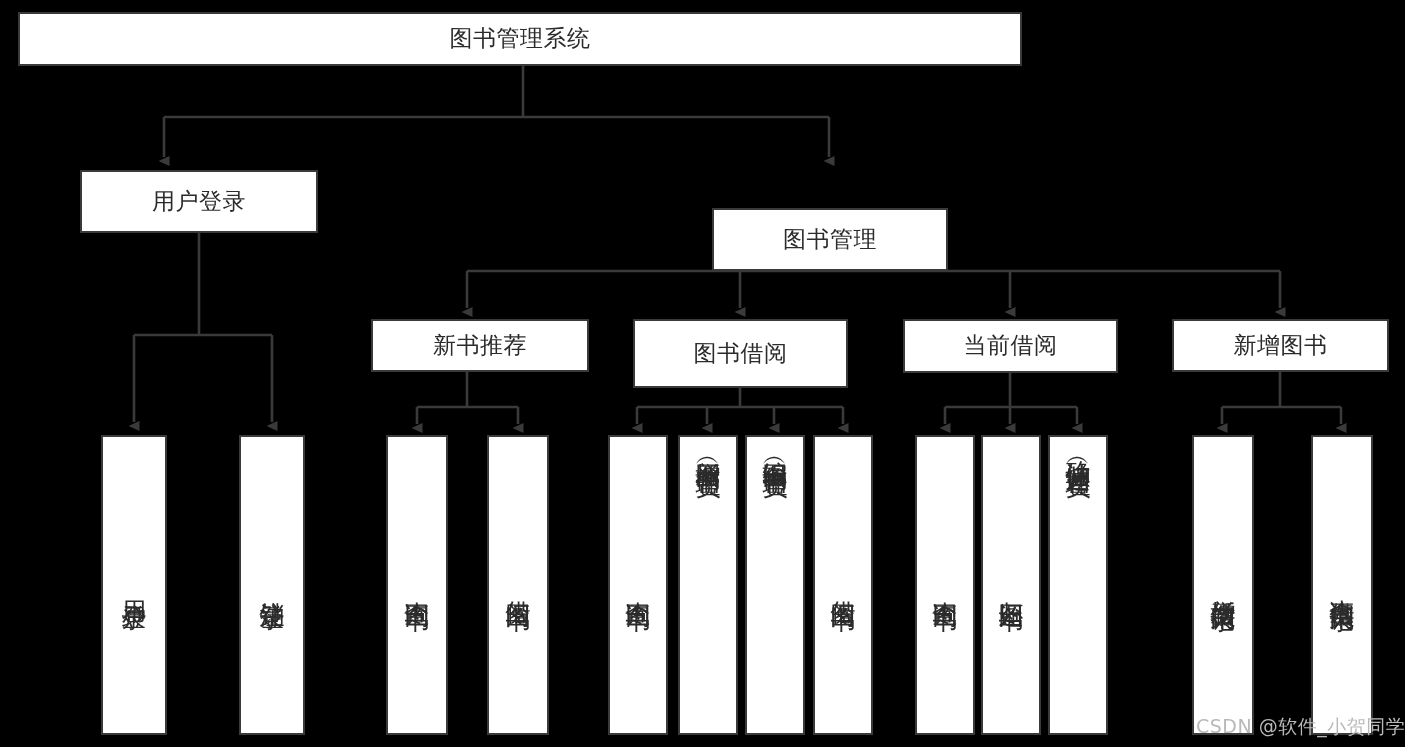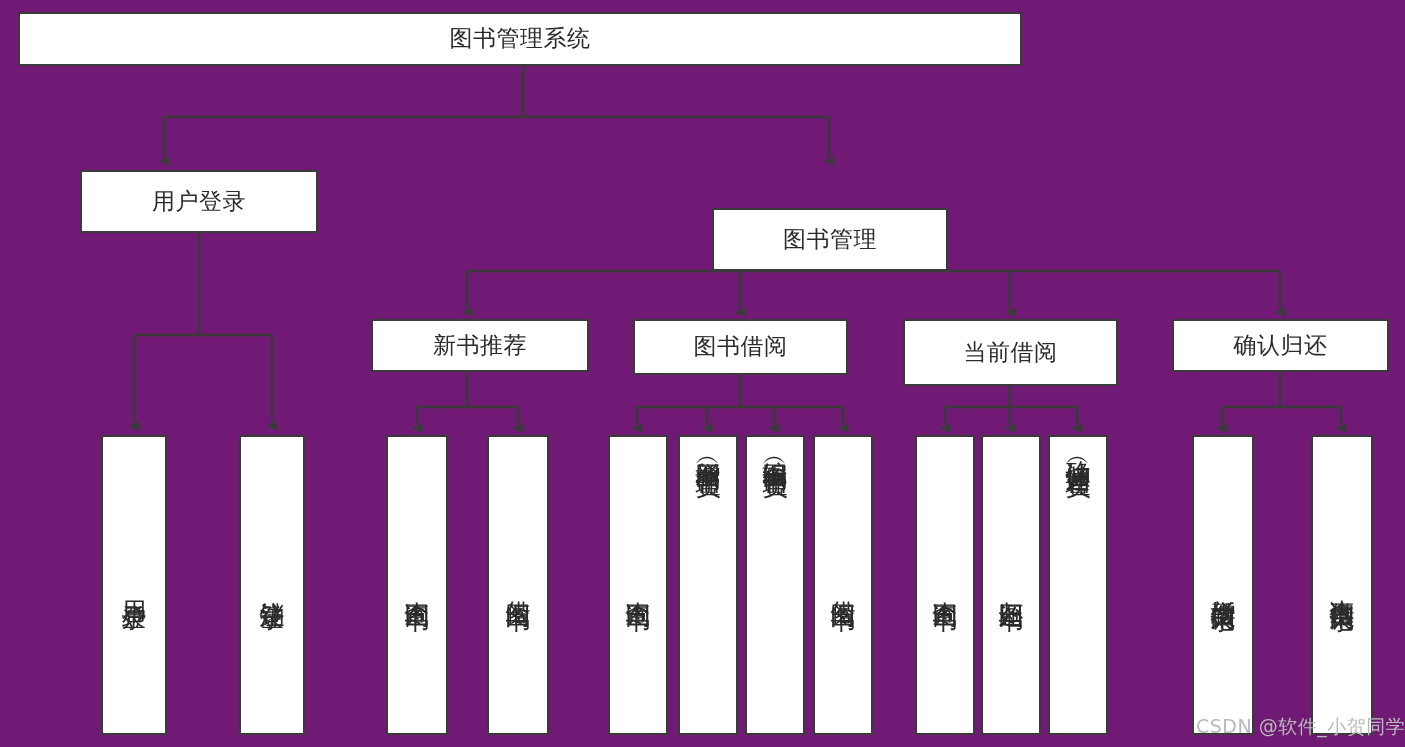--- a/index.html
+++ b/index.html
@@ -8,21 +8,21 @@
     padding: 0;
     background: #ffffff;
   }
   body {
     font-family: "DejaVu Sans", "Liberation Sans", sans-serif;
   }
   #diagram-root {
     position: relative;
     width: 1405px;
     height: 747px;
-    background: #701a75;
+    background: #000000;
     overflow: hidden;
   }
   #edges-layer {
     position: absolute;
     left: 0;
     top: 0;
     width: 1405px;
     height: 747px;
     pointer-events: none;
   }
@@ -138,28 +138,28 @@
   <div class="node horizontal" style="left:80px; top:170px; width:238px; height:63px;">
     <span class="node-label">用户登录</span>
   </div>
   <div class="node horizontal" style="left:712px; top:170px; width:236px; height:63px;margin-top:38px;">
     <span class="node-label">图书管理</span>
   </div>
 
   <div class="node horizontal" style="left:359px; top:319px; width:218px; height:53px;margin-left:12px;">
     <span class="node-label">新书推荐</span>
   </div>
-  <div class="node horizontal" style="left:633px; top:319px; width:215px; height:56px;">
+  <div class="node horizontal" style="left:633px; top:319px; width:215px; height:69px;">
     <span class="node-label">图书借阅</span>
   </div>
-  <div class="node horizontal" style="left:903px; top:319px; width:215px; height:67px;">
+  <div class="node horizontal" style="left:903px; top:319px; width:215px; height:54px;">
     <span class="node-label">当前借阅</span>
   </div>
   <div class="node horizontal" style="left:1172px; top:319px; width:217px; height:53px;">
-    <span class="node-label">确认归还</span>
+    <span class="node-label">新增图书</span>
   </div>
 
   <div class="node vertical mid" style="left:101px; top:435px; width:66px; height:300px;">
     <span class="node-label">用户登录</span>
   </div>
   <div class="node vertical mid" style="left:239px; top:435px; width:66px; height:300px;">
     <span class="node-label">注销登录</span>
   </div>
 
   <div class="node vertical mid" style="left:386px; top:435px; width:62px; height:300px;">

